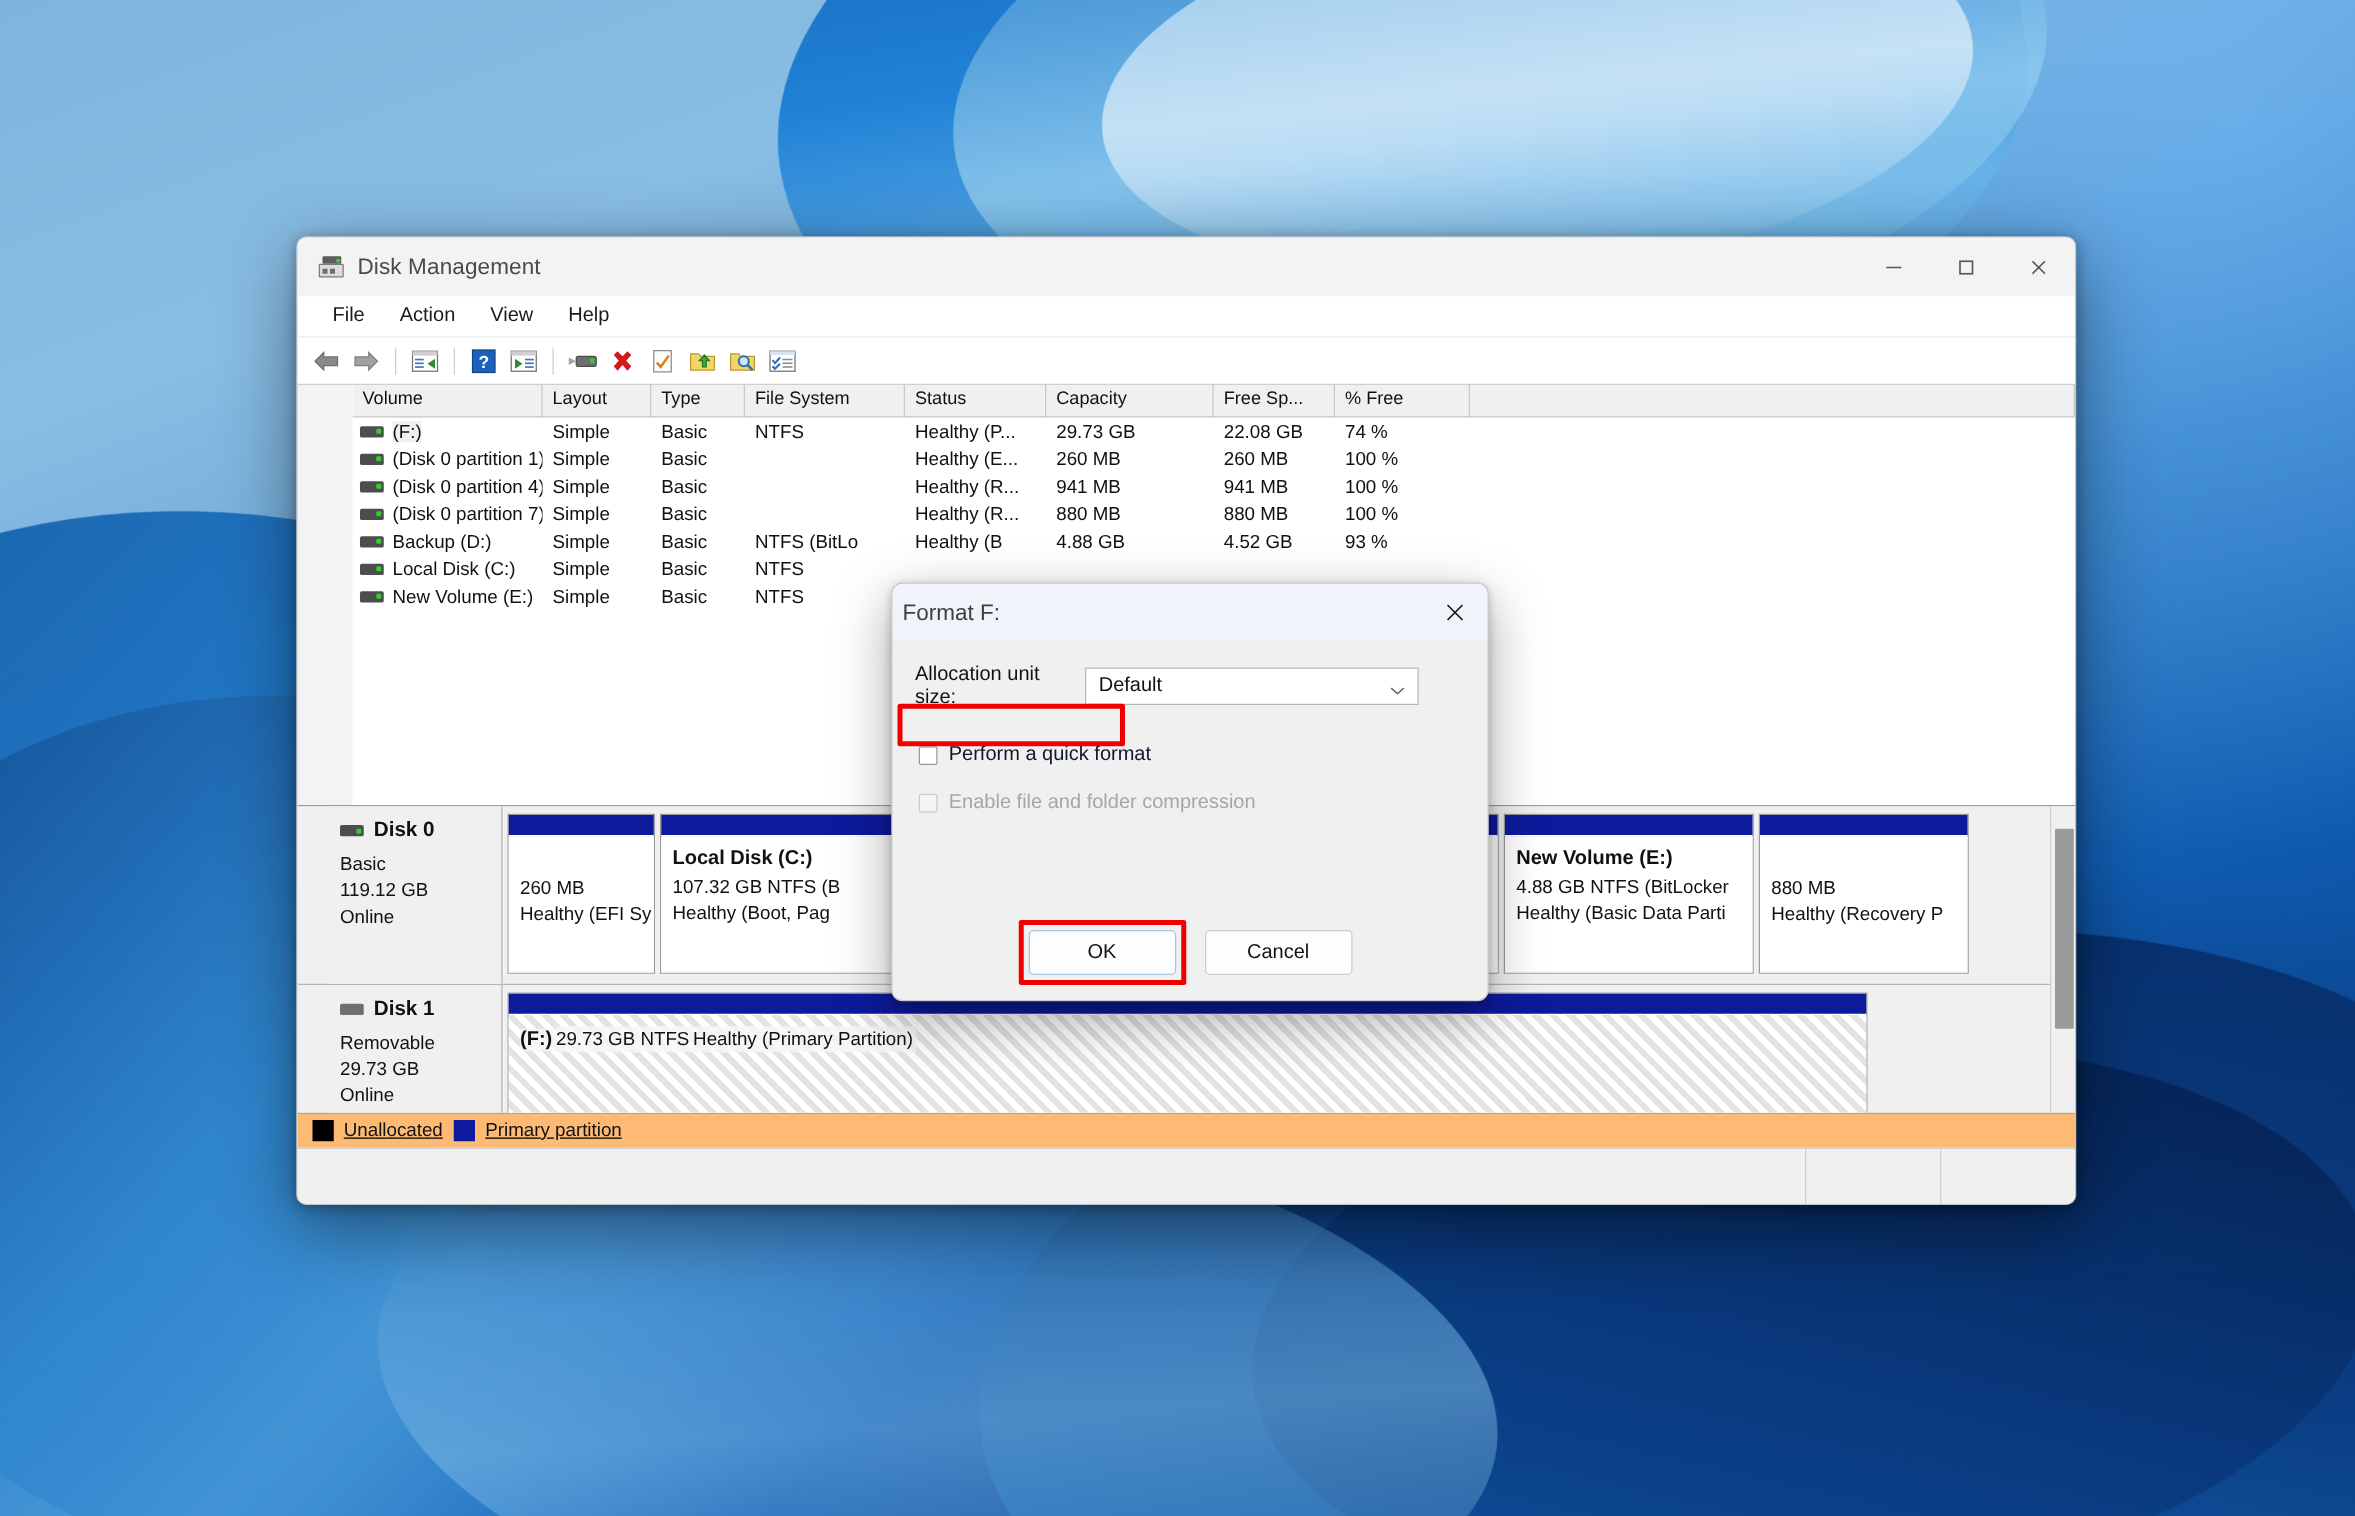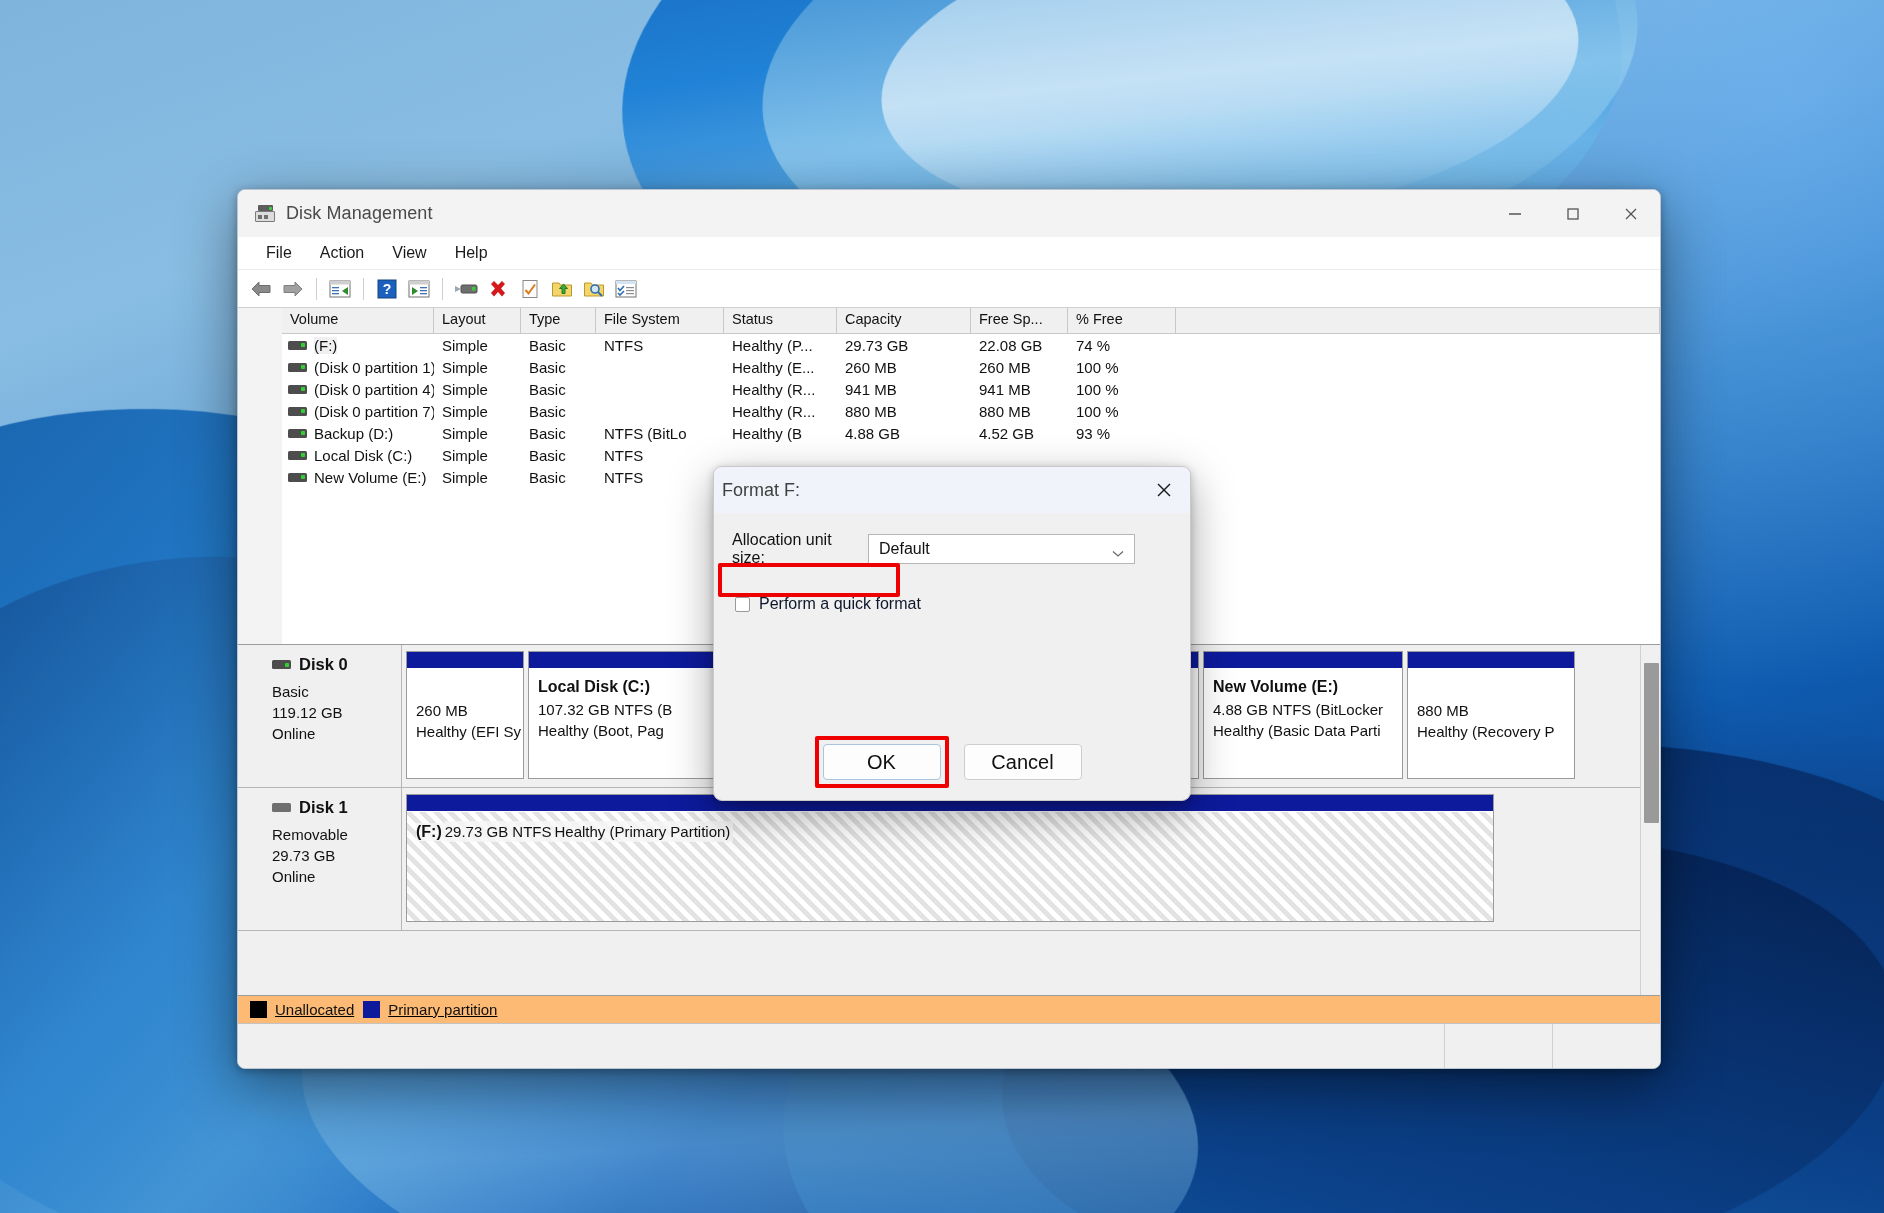--- a/index.html
+++ b/index.html
@@ -44,21 +44,21 @@
        transform:rotate(-8deg); border-radius:52% 48% 45% 55%; opacity:.95;}
   .s7{ left:1000px; top:840px; width:900px; height:440px;
        background:linear-gradient(200deg,#041d4a,#0a3b80 60%, rgba(20,80,160,0));
        transform:rotate(-6deg); border-radius:50%; opacity:.9;}
   .s8{ left:300px; top:900px; width:900px; height:420px;
        background:linear-gradient(170deg,#1b6fbd,#7ab8e4 55%, rgba(160,210,240,0));
        transform:rotate(6deg); border-radius:50%; opacity:.55;}
 
   
   #window {
-    position:absolute; left:237px; top:189px; width:1424px; height:880px;
+    position:absolute; left:237px; top:189px; width:1424px; height:775px;
     background:#f3f3f3;
     border-radius:8px;
     box-shadow:0 18px 60px rgba(0,0,0,.45), 0 2px 10px rgba(0,0,0,.3);
     border:1px solid #b9c5d0;
     overflow:hidden;
     display:flex; flex-direction:column;
   }
   #titlebar {
     height:47px; background:#f3f3f3; display:flex; align-items:center;
     flex:0 0 auto; position:relative;
@@ -169,21 +169,21 @@
   .cbox{ width:15px;height:15px;border:1px solid #9a9a9a;background:#fff;border-radius:2px;flex:0 0 auto;}
   .cbox.dim{ border-color:#cacaca; background:#f4f4f4;}
   .clabel{ font-size:16px; color:#0f172a; }
   .clabel.dim{ color:#a6a6a6; }
   .hl-quick{
     position:absolute; left:4px; top:96px; width:182px; height:34px;
     border:4px solid #ee0000; border-radius:2px; pointer-events:none;
   }
   .btnrow{ position:absolute; left:0; right:0; bottom:20px; display:flex; justify-content:center; gap:23px; }
   .btn{ width:118px; height:36px; background:#fdfdfd; border:1px solid #cdcdcd; border-radius:4px;
-        display:flex; align-items:center; justify-content:center; font-size:20px; color:#111;}
+        display:flex; align-items:center; justify-content:center; font-size:16px; color:#111;}
   .btn.primary{ border:1px solid #a9c6e0; }
   .hl-ok{ position:absolute; left:-8px; top:-8px; width:134px; height:52px;
           border:4px solid #ee0000; border-radius:2px; pointer-events:none; }
   .wrapok{ position:relative; }
 </style>
 </head>
 <body>
 
 <div id="desktop">
   <div class="swirl s1"></div>
@@ -563,20 +563,24 @@
         </span>
       </div>
     </div>
 
     <div style="height:18px;"></div>
 
     <div class="checkrow">
       <span class="cbox"></span>
       <span class="clabel">Perform a quick format</span>
     </div>
+    <div class="checkrow" style="margin-top:8px;">
+      <span class="cbox dim"></span>
+      <span class="clabel dim">Enable file and folder compression</span>
+    </div>
   </div>
 
   <div class="hl-quick" style="border-color: rgb(238, 0, 0);"></div>
 
   <div class="btnrow">
     <div class="wrapok">
       <div class="btn primary">OK</div>
       <div class="hl-ok" style="border-color: rgb(238, 0, 0);"></div>
     </div>
     <div class="btn">Cancel</div>

